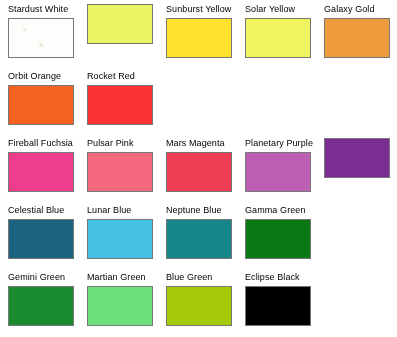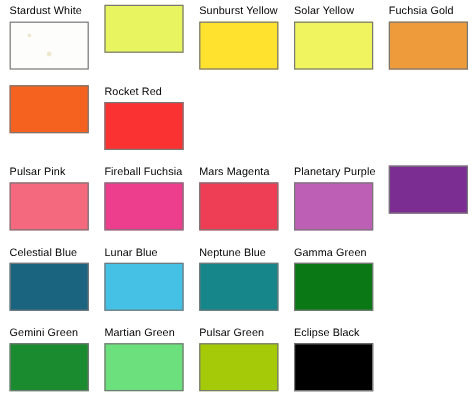--- a/index.html
+++ b/index.html
@@ -88,41 +88,42 @@
       </div>
       <div class="swatch-cell">
         <div class="swatch-label">Sunburst Yellow</div>
         <div class="swatch-chip" style="background-color: rgb(254, 226, 46);"></div>
       </div>
       <div class="swatch-cell">
         <div class="swatch-label">Solar Yellow</div>
         <div class="swatch-chip" style="background-color: rgb(240, 245, 95);"></div>
       </div>
       <div class="swatch-cell">
-        <div class="swatch-label">Fuchsia Gold</div>
+        <div class="swatch-label">Galaxy Gold</div>
         <div class="swatch-chip" style="background-color: rgb(238, 155, 60);"></div>
       </div>
     </div>
     <div class="swatch-row">
       <div class="swatch-cell">
+        <div class="swatch-label">Orbit Orange</div>
         <div class="swatch-chip" style="background-color: rgb(245, 97, 31);"></div>
       </div>
       <div class="swatch-cell">
         <div class="swatch-label">Rocket Red</div>
         <div class="swatch-chip" style="background-color: rgb(251, 50, 50);"></div>
       </div>
     </div>
     <div class="swatch-row">
       <div class="swatch-cell">
+        <div class="swatch-label">Fireball Fuchsia</div>
+        <div class="swatch-chip" style="background-color: rgb(237, 62, 142);"></div>
+      </div>
+      <div class="swatch-cell">
         <div class="swatch-label">Pulsar Pink</div>
         <div class="swatch-chip" style="background-color: rgb(244, 105, 126);"></div>
-      </div>
-      <div class="swatch-cell">
-        <div class="swatch-label">Fireball Fuchsia</div>
-        <div class="swatch-chip" style="background-color: rgb(237, 62, 142);"></div>
       </div>
       <div class="swatch-cell">
         <div class="swatch-label">Mars Magenta</div>
         <div class="swatch-chip" style="background-color: rgb(238, 62, 86);"></div>
       </div>
       <div class="swatch-cell">
         <div class="swatch-label">Planetary Purple</div>
         <div class="swatch-chip" style="background-color: rgb(189, 95, 181);"></div>
       </div>
       <div class="swatch-cell">
@@ -153,21 +154,21 @@
     <div class="swatch-row">
       <div class="swatch-cell">
         <div class="swatch-label">Gemini Green</div>
         <div class="swatch-chip" style="background-color: rgb(26, 139, 46);"></div>
       </div>
       <div class="swatch-cell">
         <div class="swatch-label">Martian Green</div>
         <div class="swatch-chip" style="background-color: rgb(108, 224, 124);"></div>
       </div>
       <div class="swatch-cell">
-        <div class="swatch-label">Pulsar Green</div>
+        <div class="swatch-label">Blue Green</div>
         <div class="swatch-chip" style="background-color: rgb(164, 202, 8);"></div>
       </div>
       <div class="swatch-cell">
         <div class="swatch-label">Eclipse Black</div>
         <div class="swatch-chip" style="background-color: rgb(0, 0, 0);"></div>
       </div>
       <div class="swatch-cell empty-cell">
         <div class="swatch-label"></div>
       </div>
     </div>

